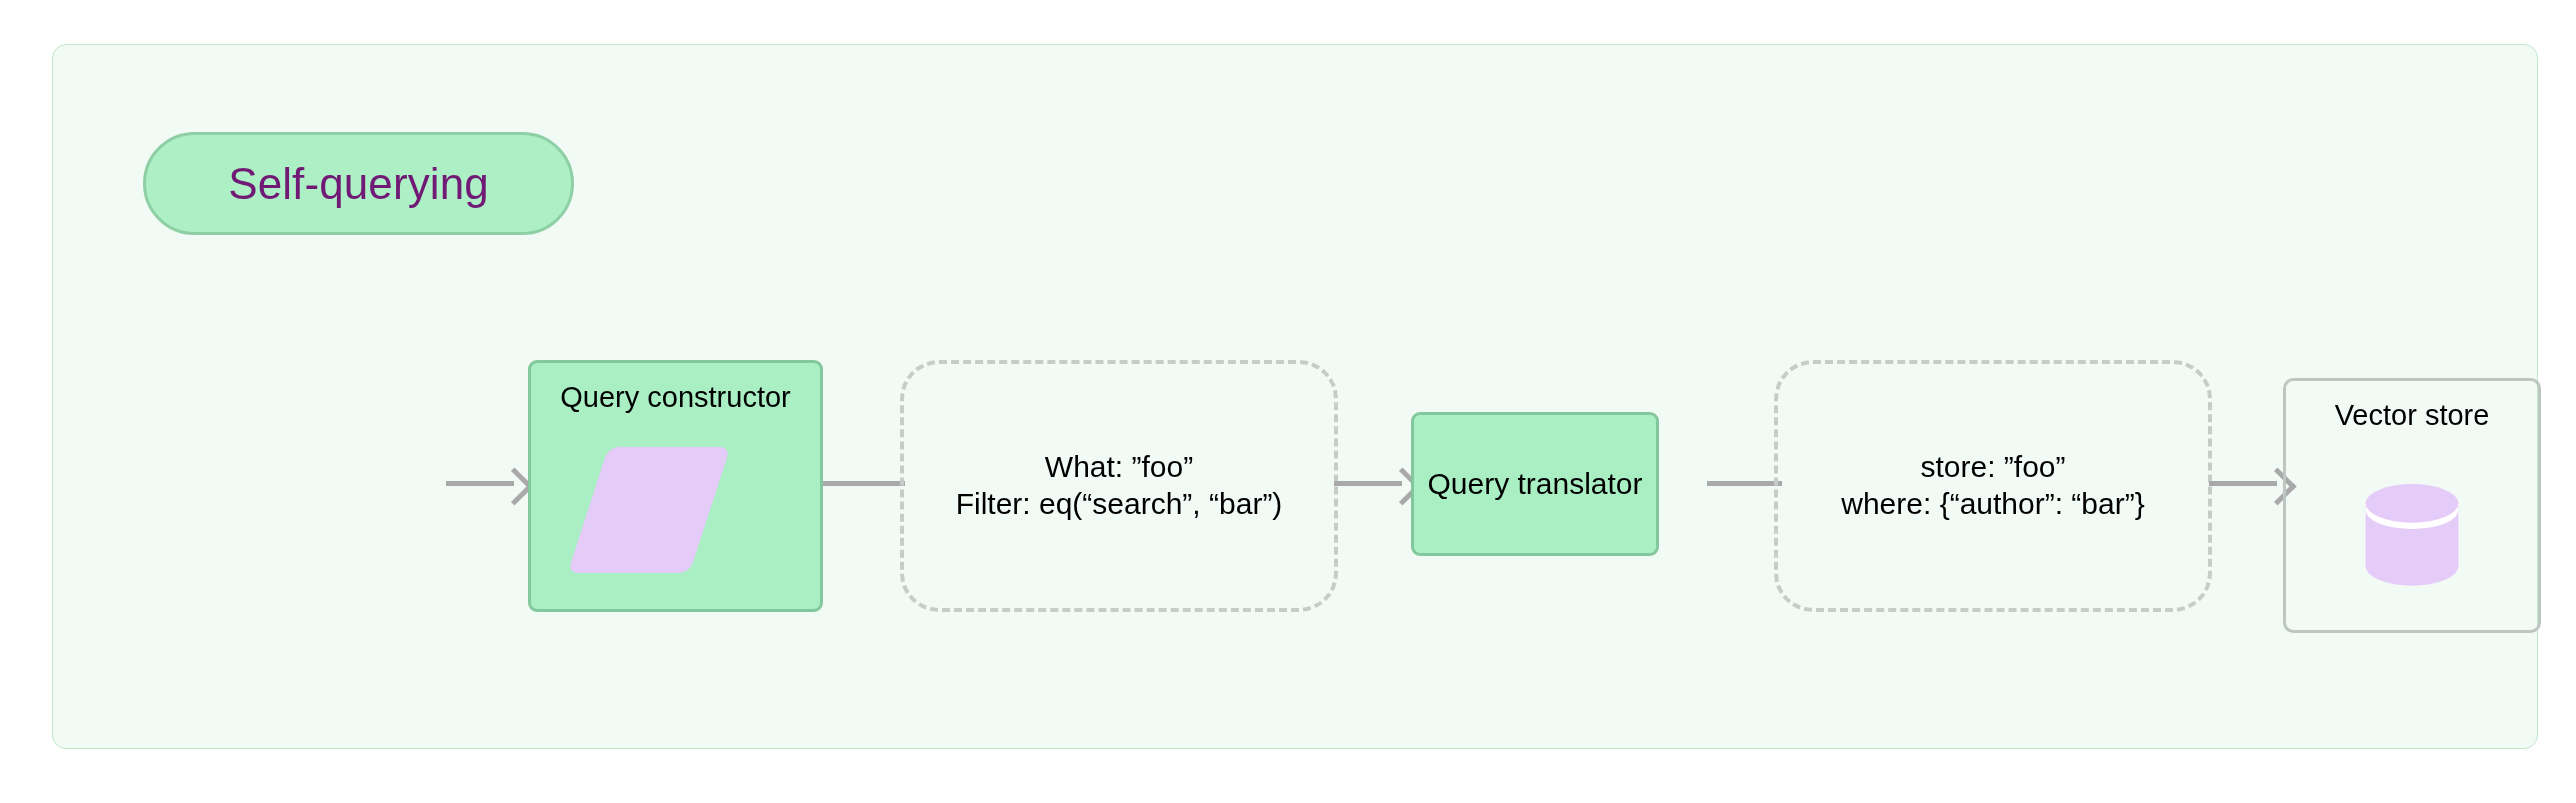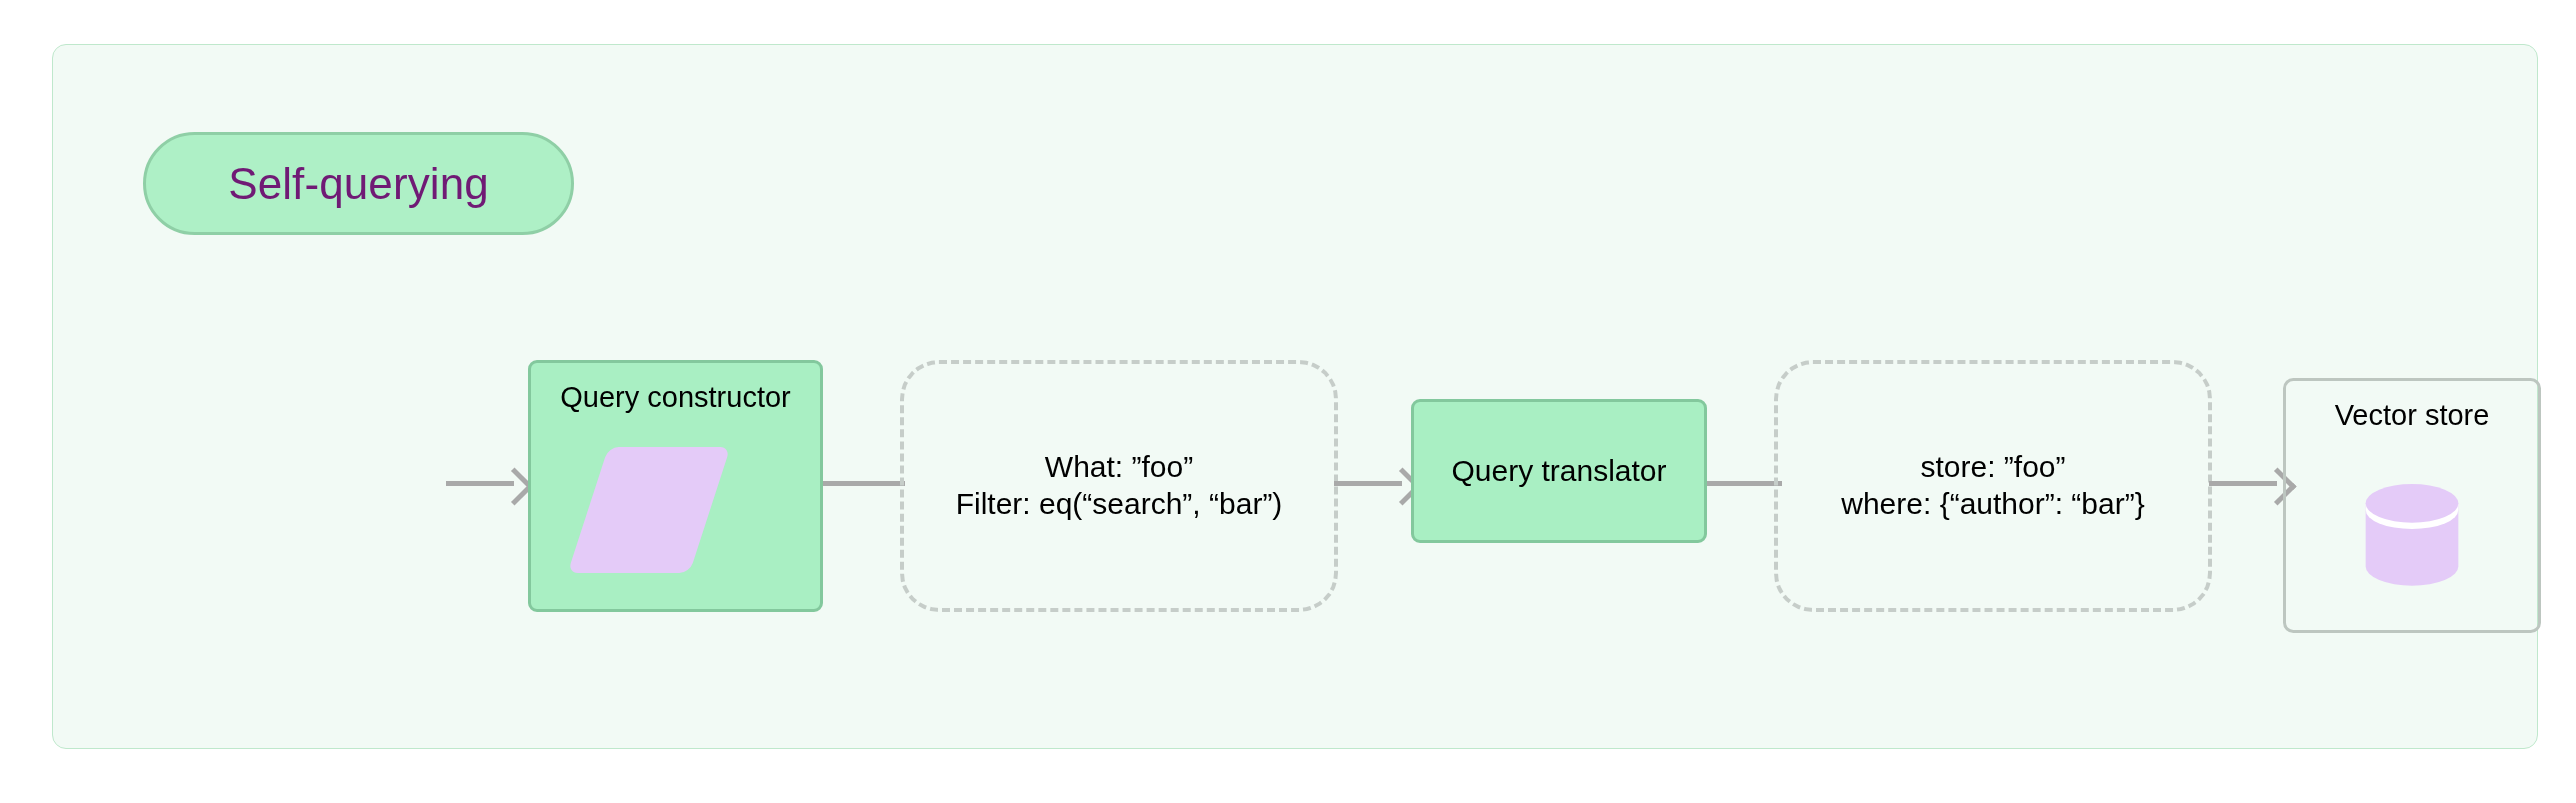--- a/index.html
+++ b/index.html
@@ -119,22 +119,22 @@
     top: 84px;
     width: 122px;
     height: 126px;
     background: #E4CBF8;
     border-radius: 10.3px;
     transform: skewX(-18deg);
   }
 
   #node-query-translator {
     left: 1358px;
-    top: 354px;
-    width: 296px;
+    top: 367px;
+    width: 248px;
     height: 144px;
     display: flex;
     align-items: center;
     justify-content: center;
   }
 
   
   #node-vector-store {
     position: absolute;
     left: 2230px;

